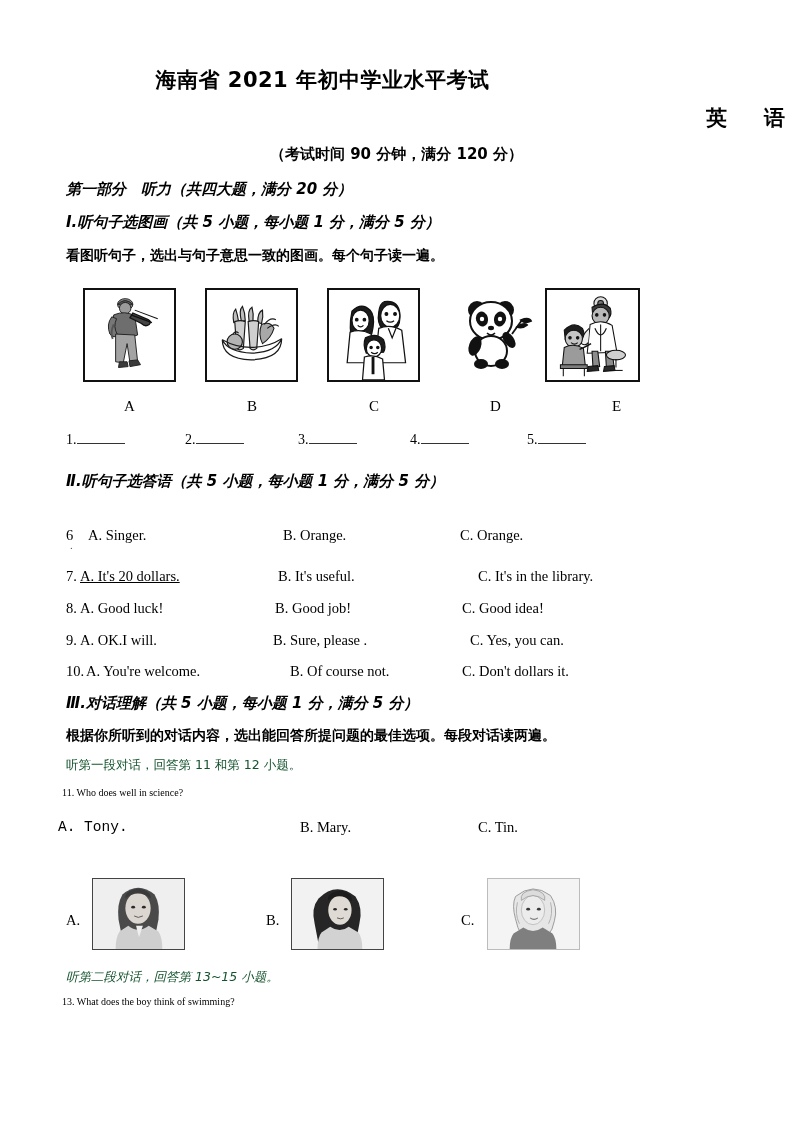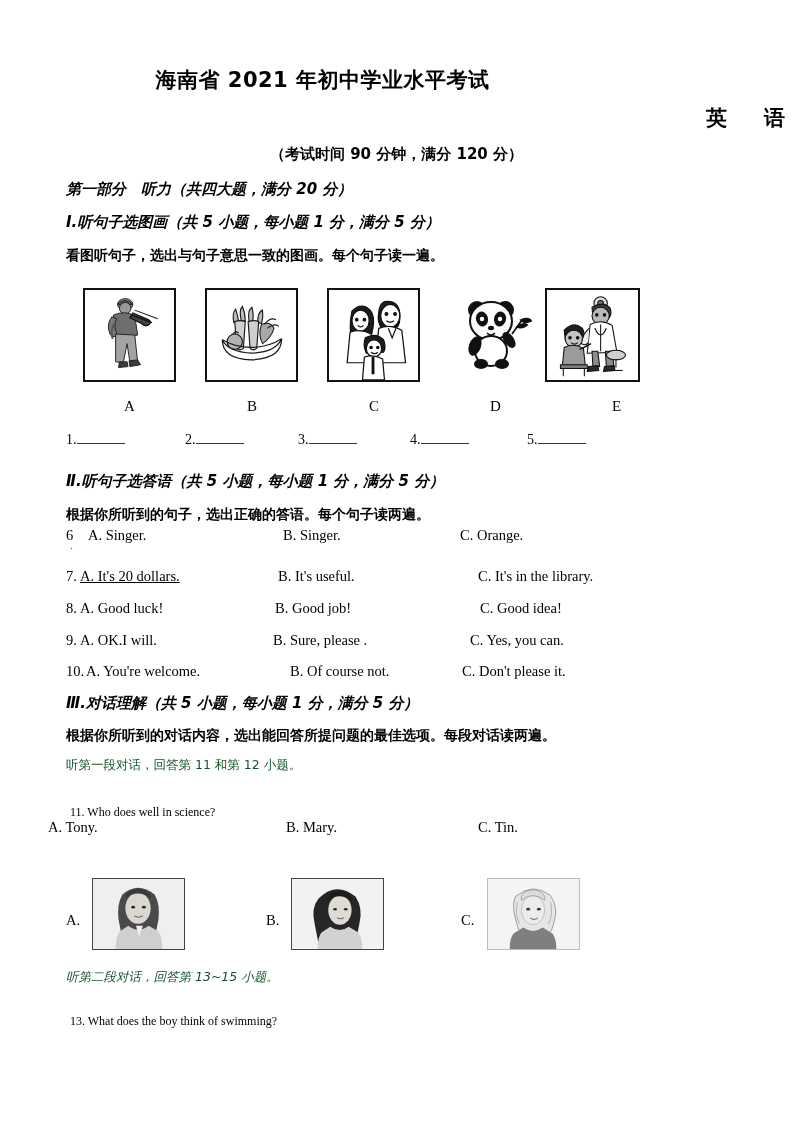--- a/index.html
+++ b/index.html
@@ -118,24 +118,23 @@
   
   .optline { position: absolute; left: 0; width: 793px; font-size: 14.5px; height: 20px; }
   .optline .o {
     position: absolute;
     top: 0;
     white-space: nowrap;
   }
 
   .qline {
     position: absolute;
-    left: 70px;
-    font-size: 12px;
-    white-space: nowrap;
-    margin-top: 18px;
+    left: 62px;
+    font-size: 10px;
+    white-space: nowrap;
   }
 
   
   .photorow { position: absolute; left: 0; top: 878px; width: 793px; height: 80px; }
   .photoLabel {
     position: absolute;
     top: 34px;
     font-size: 14.5px;
   }
   .photobox {
@@ -322,66 +321,65 @@
 
   <div class="blankrow">
     <span class="blankitem" style="left:66px;"><span>1.</span><u></u></span>
     <span class="blankitem" style="left:185px;"><span>2.</span><u></u></span>
     <span class="blankitem" style="left:298px;"><span>3.</span><u></u></span>
     <span class="blankitem" style="left:410px;"><span>4.</span><u></u></span>
     <span class="blankitem" style="left:527px;"><span>5.</span><u></u></span>
   </div>
 
   <div class="hd cn" style="top:472px;">Ⅱ.听句子选答语（共 5 小题，每小题 1 分，满分 5 分）</div>
-  <div class="instr cn" style="top:506px;">根据你所听到的句子，选出正确的答语。每个句子读两遍。</div>
 
   <div class="optline" style="top:527px;">
     <span class="o" style="left:66px;">6</span>
     <span class="o" style="left:88px;">A. Singer.</span>
-    <span class="o" style="left:283px;">B. Singer.</span>
+    <span class="o" style="left:283px;">B. Orange.</span>
     <span class="o" style="left:460px;">C. Orange.</span>
     <span class="o" style="left:70px;top:12px;font-size:11px;color:#555;">.</span>
   </div>
 
   <div class="optline" style="top:568px;">
     <span class="o" style="left:66px;">7.</span>
     <span class="o" style="left:80px;text-decoration:underline;">A. It's 20 dollars.</span>
     <span class="o" style="left:278px;">B. It's useful.</span>
     <span class="o" style="left:478px;">C. It's in the library.</span>
   </div>
 
   <div class="optline" style="top:600px;">
     <span class="o" style="left:66px;">8.</span>
     <span class="o" style="left:80px;">A. Good luck!</span>
     <span class="o" style="left:275px;">B. Good job!</span>
-    <span class="o" style="left:480px;">C. Good idea!</span>
+    <span class="o" style="left:462px;">C. Good idea!</span>
   </div>
 
   <div class="optline" style="top:632px;">
     <span class="o" style="left:66px;">9.</span>
     <span class="o" style="left:80px;">A. OK.I will.</span>
     <span class="o" style="left:273px;">B. Sure, please     .</span>
     <span class="o" style="left:470px;">C. Yes, you can.</span>
   </div>
 
   <div class="optline" style="top:663px;">
     <span class="o" style="left:66px;">10.</span>
     <span class="o" style="left:86px;">A. You're welcome.</span>
     <span class="o" style="left:290px;">B. Of course not.</span>
-    <span class="o" style="left:462px;">C. Don't please it.</span>
+    <span class="o" style="left:462px;">C. Don't dollars it.</span>
   </div>
 
   <div class="hd cn" style="top:694px;">Ⅲ.对话理解（共 5 小题，每小题 1 分，满分 5 分）</div>
   <div class="instr cn" style="top:727px;">根据你所听到的对话内容，选出能回答所提问题的最佳选项。每段对话读两遍。</div>
   <div class="sub-instr" style="top:757px;">听第一段对话，回答第 11 和第 12 小题。</div>
 
   <div class="qline" style="top:787px;">11. Who does well in science?</div>
   <div class="optline" style="top:819px;">
-    <span class="o" style="left:48px;">A. Tony.</span>
-    <span class="o" style="left:286px;">B. Mary.</span>
+    <span class="o" style="left:58px;font-family:Liberation Mono, monospace;">A. Tony.</span>
+    <span class="o" style="left:300px;">B. Mary.</span>
     <span class="o" style="left:478px;">C. Tin.</span>
   </div>
 
 
   <div class="photorow">
     <span class="photoLabel" style="left:66px;">A.</span>
     <div class="photobox" style="left:92px;">
       <svg viewBox="0 0 93 72" xmlns="http://www.w3.org/2000/svg">
         <rect width="93" height="72" fill="#efefef"></rect>
         <path d="M30 16 q16 -14 33 0 q6 10 4 26 l-6 30 l-29 0 l-6 -30 q-2 -16 4 -26 z" fill="#4a4a4a"></path>

